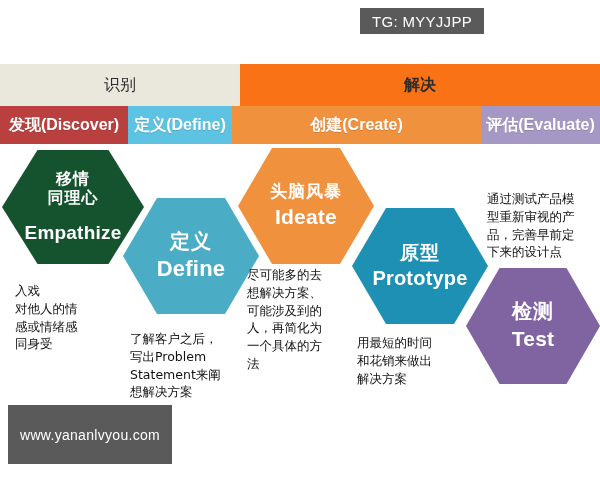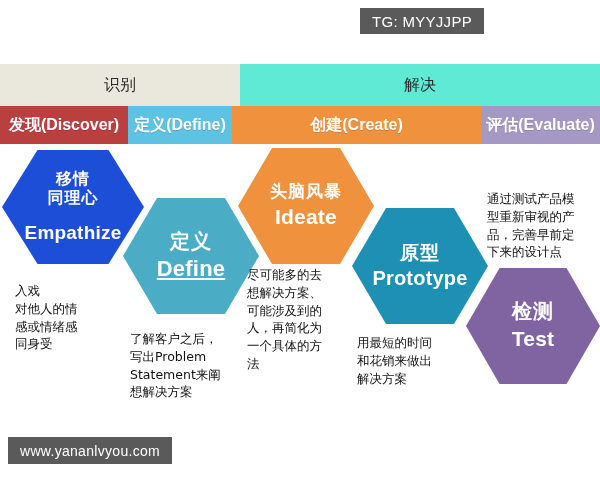--- a/index.html
+++ b/index.html
@@ -36,21 +36,21 @@
     right: 12px;
     top: 8px;
     height: 26px;
     padding: 0 12px;
     font-size: 15px;
   }
   #wm-bottom {
     left: 8px;
     bottom: 16px;
     height: 27px;
-    padding: 0 12px;
+    padding: 16px 12px;
     font-size: 14px;
   }
 
   
   #header {
     position: absolute;
     left: 0;
     top: 64px;
     width: 600px;
     height: 80px;
@@ -66,21 +66,21 @@
   .phase {
     display: flex;
     align-items: center;
     justify-content: center;
     font-size: 16px;
     color: #2b2b2b;
     height: 100%;
     box-sizing: border-box;
   }
   #phase-identify { width: 240px; background: #eae7dc; }
-  #phase-resolve  { width: 360px; background: #5eead4; }
+  #phase-resolve  { width: 360px; background: #f97316; font-weight: bold; }
 
   #stage-row {
     position: absolute;
     left: 0;
     top: 42px;
     width: 600px;
     height: 38px;
     display: flex;
   }
   .stage {
@@ -123,32 +123,32 @@
   }
   .hex .en {
     font-size: 19px;
     font-weight: bold;
     margin-top: 2px;
     letter-spacing: 0.2px;
   }
 
   #hex-empathize {
     left: 2px; top: 150px; width: 142px; height: 114px;
-    background: #1d4ed8;
+    background: #14532d;
     justify-content: center;
   }
   #hex-empathize .cn, #hex-empathize .cn2 { font-size: 16px; }
   #hex-empathize .en { font-size: 19px; margin-top: 14px; }
 
   #hex-define {
     left: 123px; top: 198px; width: 136px; height: 116px;
     background: #4bacc6;
   }
   #hex-define .cn { font-size: 20px; }
-  #hex-define .en { font-size: 22px; margin-top: 3px; text-decoration: underline; }
+  #hex-define .en { font-size: 22px; margin-top: 3px; }
 
   #hex-ideate {
     left: 238px; top: 148px; width: 136px; height: 116px;
     background: #f0913e;
   }
   #hex-ideate .cn { font-size: 17px; text-align: center; }
   #hex-ideate .en { font-size: 21px; margin-top: 3px; }
 
   #hex-prototype {
     left: 352px; top: 208px; width: 136px; height: 116px;

